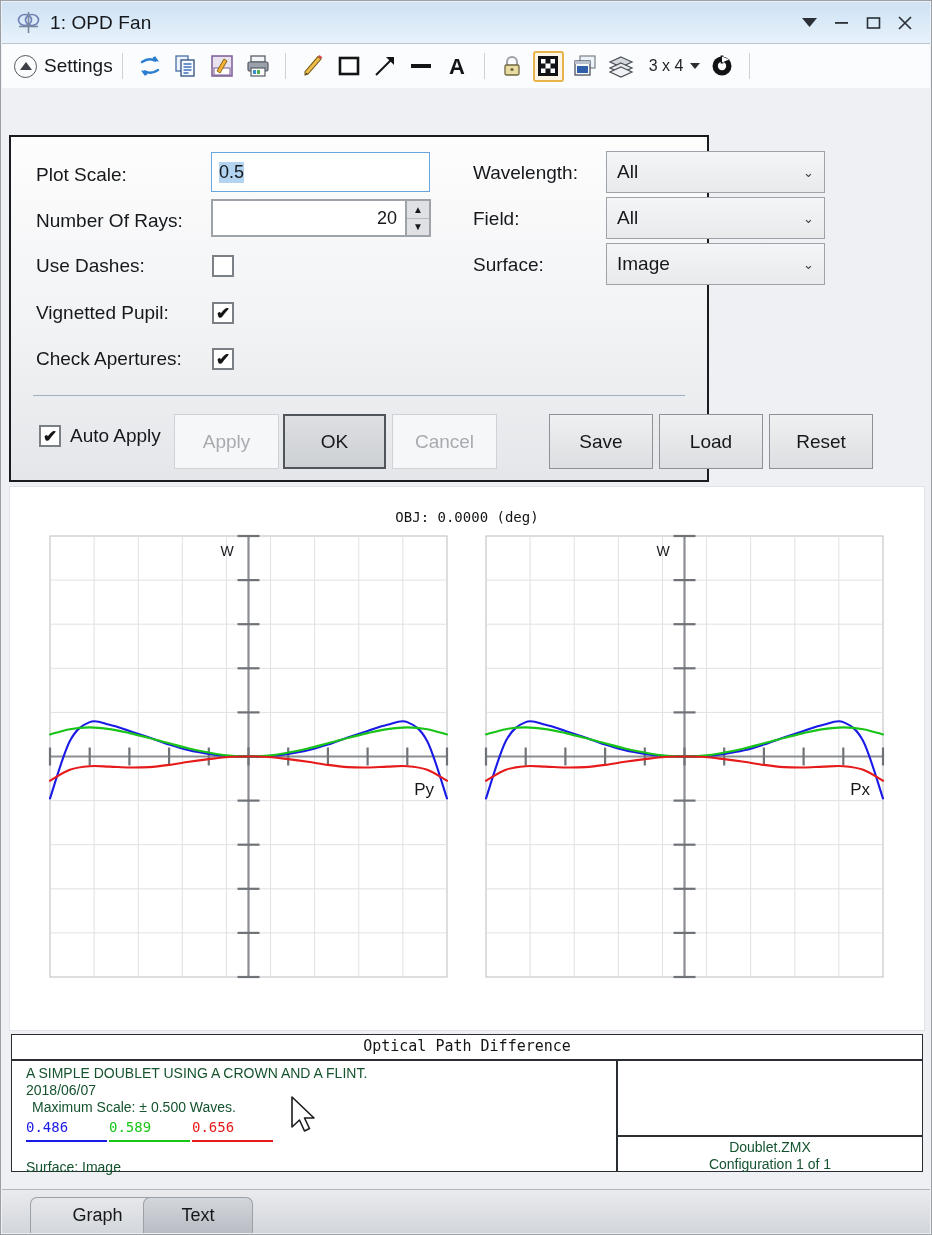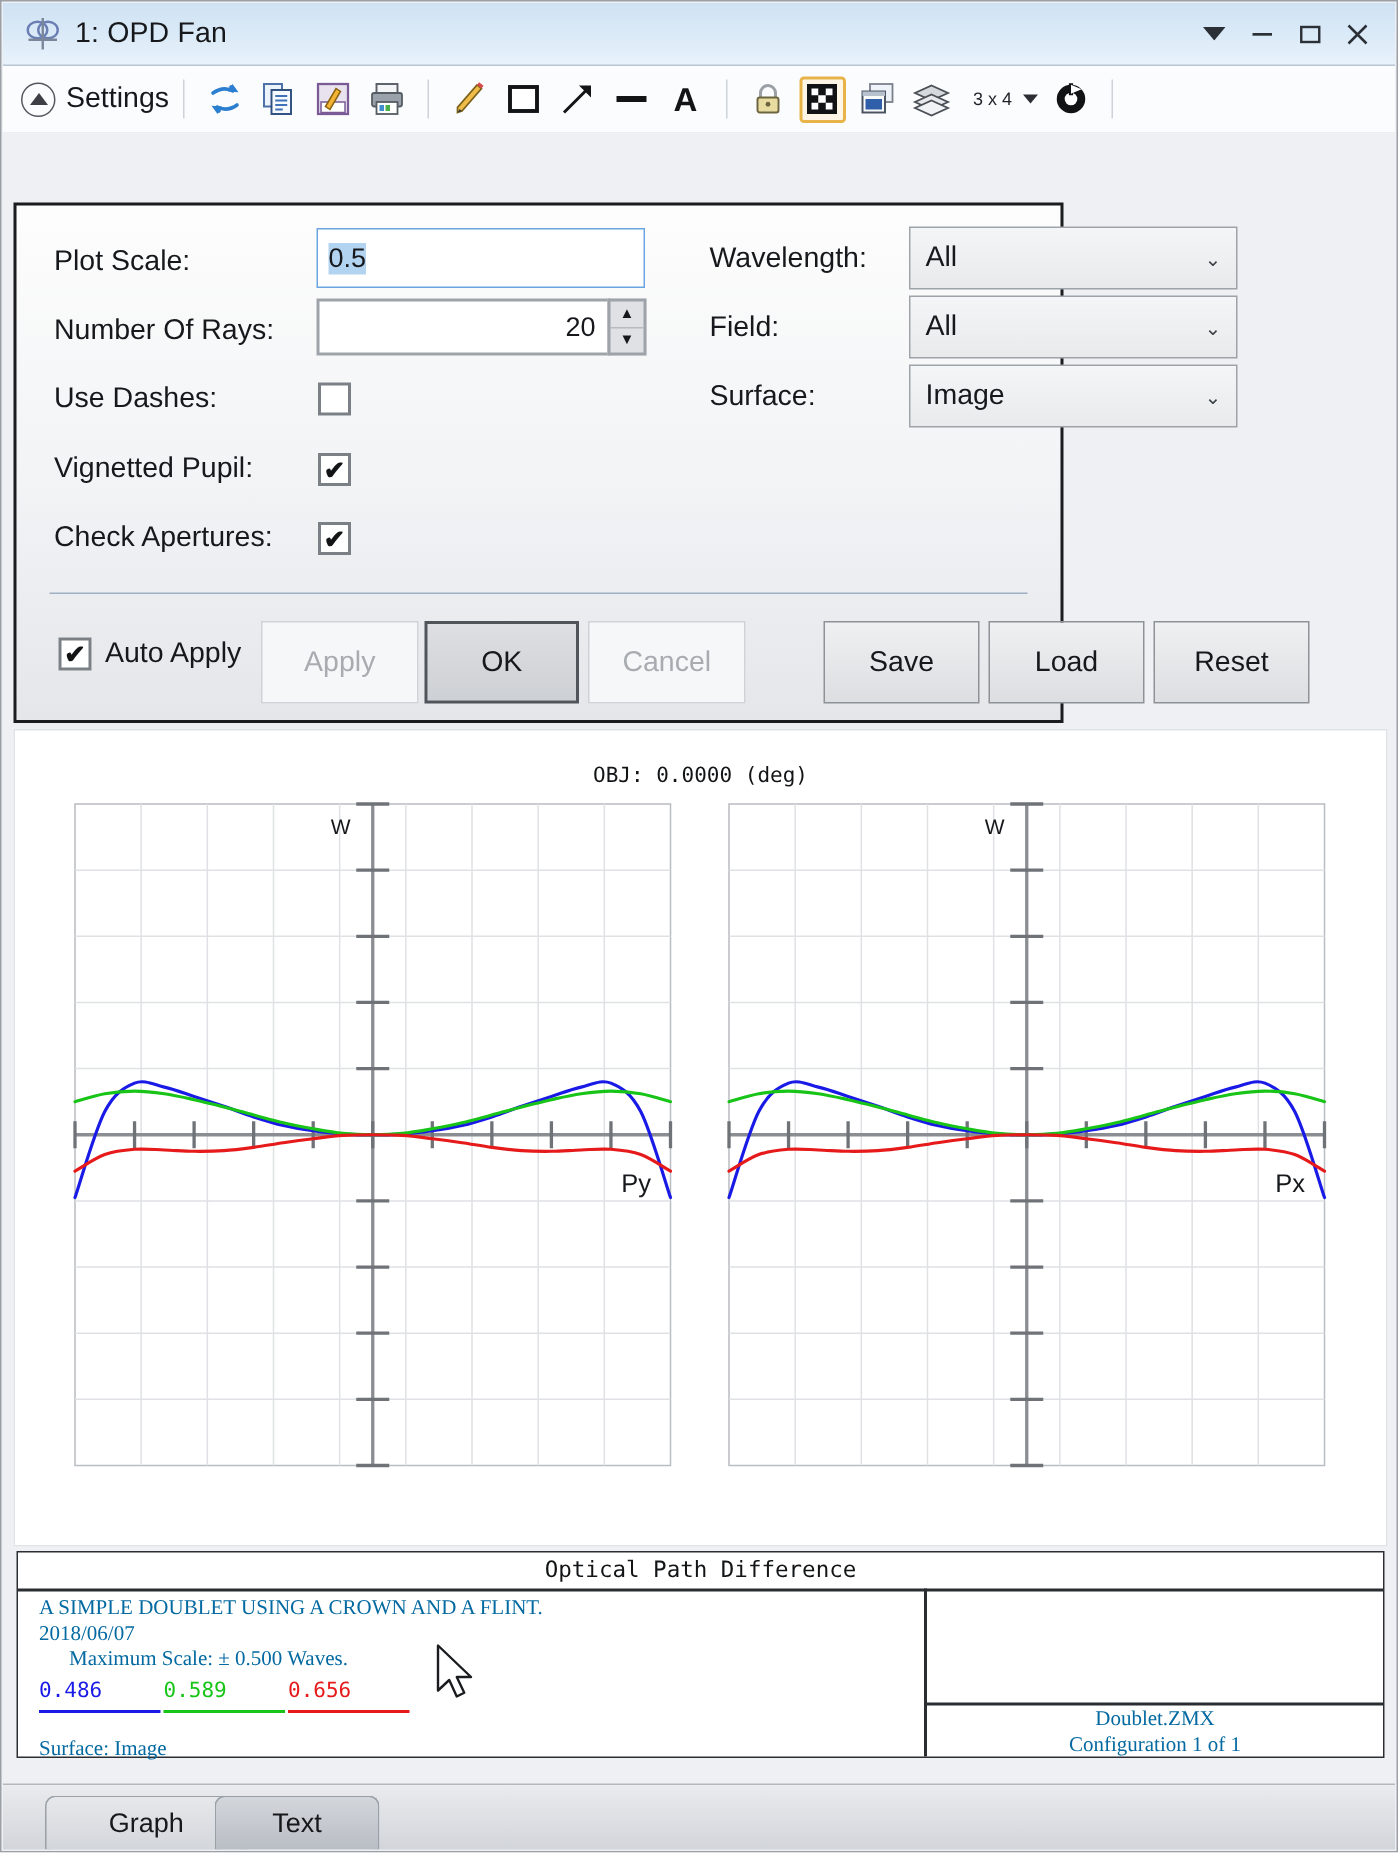--- a/index.html
+++ b/index.html
@@ -56,21 +56,21 @@
   .settings-label { font-size: 19px; color: #16181b; }
   .tb-sep { width: 1px; height: 26px; background: #cdd2d8; margin: 0 9px; }
   .tb-ico {
     width: 30px; height: 30px; display: flex; align-items: center; justify-content: center;
     margin: 0 3px; cursor: default;
   }
   .tb-ico.framed {
     border: 2px solid #e8b44a; border-radius: 3px; background: #fdf6e6;
     width: 31px; height: 31px;
   }
-  .grid-label { font-size: 12px; color: #1e2227; margin-left: 10px; cursor: default; }
+  .grid-label { font-size: 16px; color: #1e2227; margin-left: 10px; cursor: default; }
   .caret-dn {
     width: 0; height: 0; border-left: 5px solid transparent; border-right: 5px solid transparent;
     border-top: 6px solid #2b2f34; margin-left: 7px; margin-right: 4px;
   }
   .std-btn { display:flex; align-items:center; margin-left: 14px; cursor: default; }
   .std-label { font-size: 19px; color: #16181b; }
 
   
   .settings-panel {
     position: absolute; left: 8px; top: 134px; width: 700px; height: 347px;
@@ -148,22 +148,22 @@
     background: #fff; border: 1.5px solid #2a2d31;
   }
   .ip-title {
     position: absolute; left: 0; right: 0; top: 2px; height: 22px;
     text-align: center; font-family: "DejaVu Sans Mono", monospace;
     font-size: 15px; color: #121416;
   }
   .ip-divh { position: absolute; left: 0; right: 0; height: 1.5px; background: #2a2d31; }
   .ip-divv { position: absolute; width: 1.5px; background: #2a2d31; }
   .ip-text {
-    position: absolute; font-family: Liberation Serif, serif;
-    font-size: 14px; color: #0369a1; white-space: pre;
+    position: absolute; font-family: Liberation Sans, sans-serif;
+    font-size: 14px; color: #14532d; white-space: pre;
   }
   .legend-row { position: absolute; left: 14px; top: 84px; display: flex; }
   .legend-item { width: 83px; }
   .legend-val { font-family: "DejaVu Sans Mono", monospace; font-size: 14px; }
   .legend-line { height: 2px; margin-top: 5px; width: 81px; }
 
   
   .tabstrip {
     position: absolute; left: 1px; bottom: 1px; right: 1px; height: 44px;
     background: linear-gradient(to bottom,#e9ebee 0%,#d2d5da 100%);
@@ -512,21 +512,21 @@
   </div>
 
   <div class="info-panel">
     <div class="ip-title">Optical Path Difference</div>
     <div class="ip-divh" style="top:24px;"></div>
     <div class="ip-divv" style="left:604px; top:24px; bottom:0;"></div>
     <div class="ip-divh" style="left:604px; top:100px; right:0;"></div>
 
     <div class="ip-text" style="left:14px; top:30px;">A SIMPLE DOUBLET USING A CROWN AND A FLINT.</div>
     <div class="ip-text" style="left:14px; top:47px;">2018/06/07</div>
-    <div class="ip-text" style="left:22px; top:64px;padding-left:12px;">Maximum Scale: ± 0.500 Waves.</div>
+    <div class="ip-text" style="left:8px; top:64px;padding-left:12px;">Maximum Scale: ± 0.500 Waves.</div>
 
     <div class="legend-row">
       <div class="legend-item">
         <div class="legend-val" id="lg0v" style="color: rgb(26, 26, 230);">0.486</div>
         <div class="legend-line" id="lg0l" style="background: rgb(26, 26, 230);"></div>
       </div>
       <div class="legend-item">
         <div class="legend-val" id="lg1v" style="color: rgb(25, 196, 25);">0.589</div>
         <div class="legend-line" id="lg1l" style="background: rgb(25, 196, 25);"></div>
       </div>

